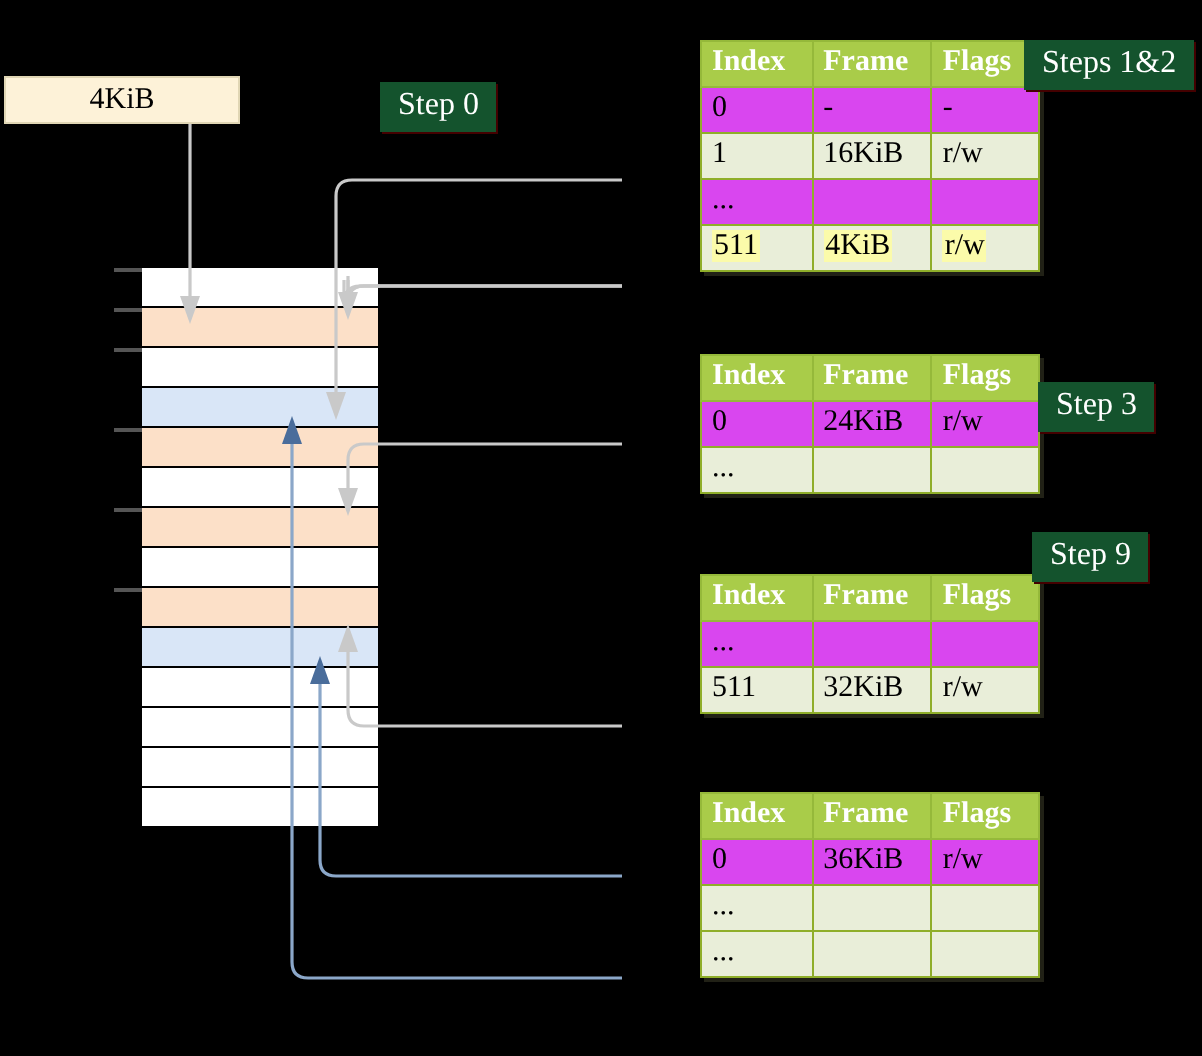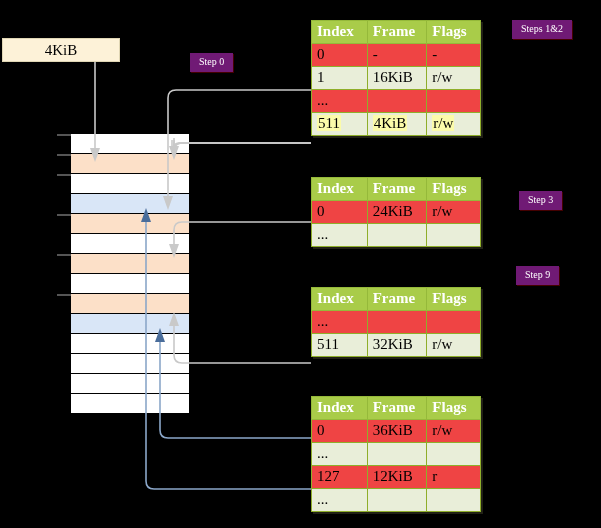--- a/index.html
+++ b/index.html
@@ -28,30 +28,30 @@
     display: flex;
     align-items: center;
     justify-content: center;
     font-size: 15px;
     color: #000;
     z-index: 6;
   }
 
   
   .step-badge {
-    background: #701a75;
+    background: #14532d;
     color: #ffffff;
-    font-size: 10px;
+    font-size: 16px;
     line-height: 1;
     padding: 4px 9px 5px 9px;
     white-space: nowrap;
     z-index: 7;
     box-shadow: 1px 1px 0 #400;
   }
-  #step0   { left: 190px; top: 53px; }
+  #step0   { left: 190px; top: 41px; }
   #step12  { left: 512px; top: 20px; }
   #step3   { left: 519px; top: 159px; margin-top: 32px; }
   #step4   { left: 516px; top: 266px; }
 
   
   #memory-column {
     left: 70px; top: 133px;
     width: 120px;
     border: 1px solid #000;
     border-top: none;
@@ -76,23 +76,24 @@
     height: 0;
     border-top: 2px solid #555;
   }
 
   
   .pt {
     position: absolute;
     border-collapse: collapse;
     border-spacing: 0;
     width: 170px;
-    background: #ef4444;
+    background: #d946ef;
     z-index: 5;
     box-shadow: 2px 2px 0 rgba(60,60,40,0.55);
+    margin-left: 39px;
   }
   .pt th, .pt td {
     border: 1px solid #8fae2a;
     font-size: 15px;
     padding: 2px 5px 3px 5px;
     text-align: left;
     height: 19px;
     box-sizing: border-box;
     white-space: nowrap;
     overflow: hidden;
@@ -276,24 +277,19 @@
       <tr>
         <td class="c0">0</td>
         <td class="c1">36KiB</td>
         <td class="c2">r/w</td>
       </tr>
       <tr class="alt">
         <td class="c0">...</td>
         <td class="c1"></td>
         <td class="c2"></td>
       </tr>
-      <tr>
-        <td class="c0">127</td>
-        <td class="c1">12KiB</td>
-        <td class="c2">r</td>
-      </tr>
       <tr class="alt">
         <td class="c0">...</td>
         <td class="c1"></td>
         <td class="c2"></td>
       </tr>
     </tbody>
   </table>
 
 </body></html>

